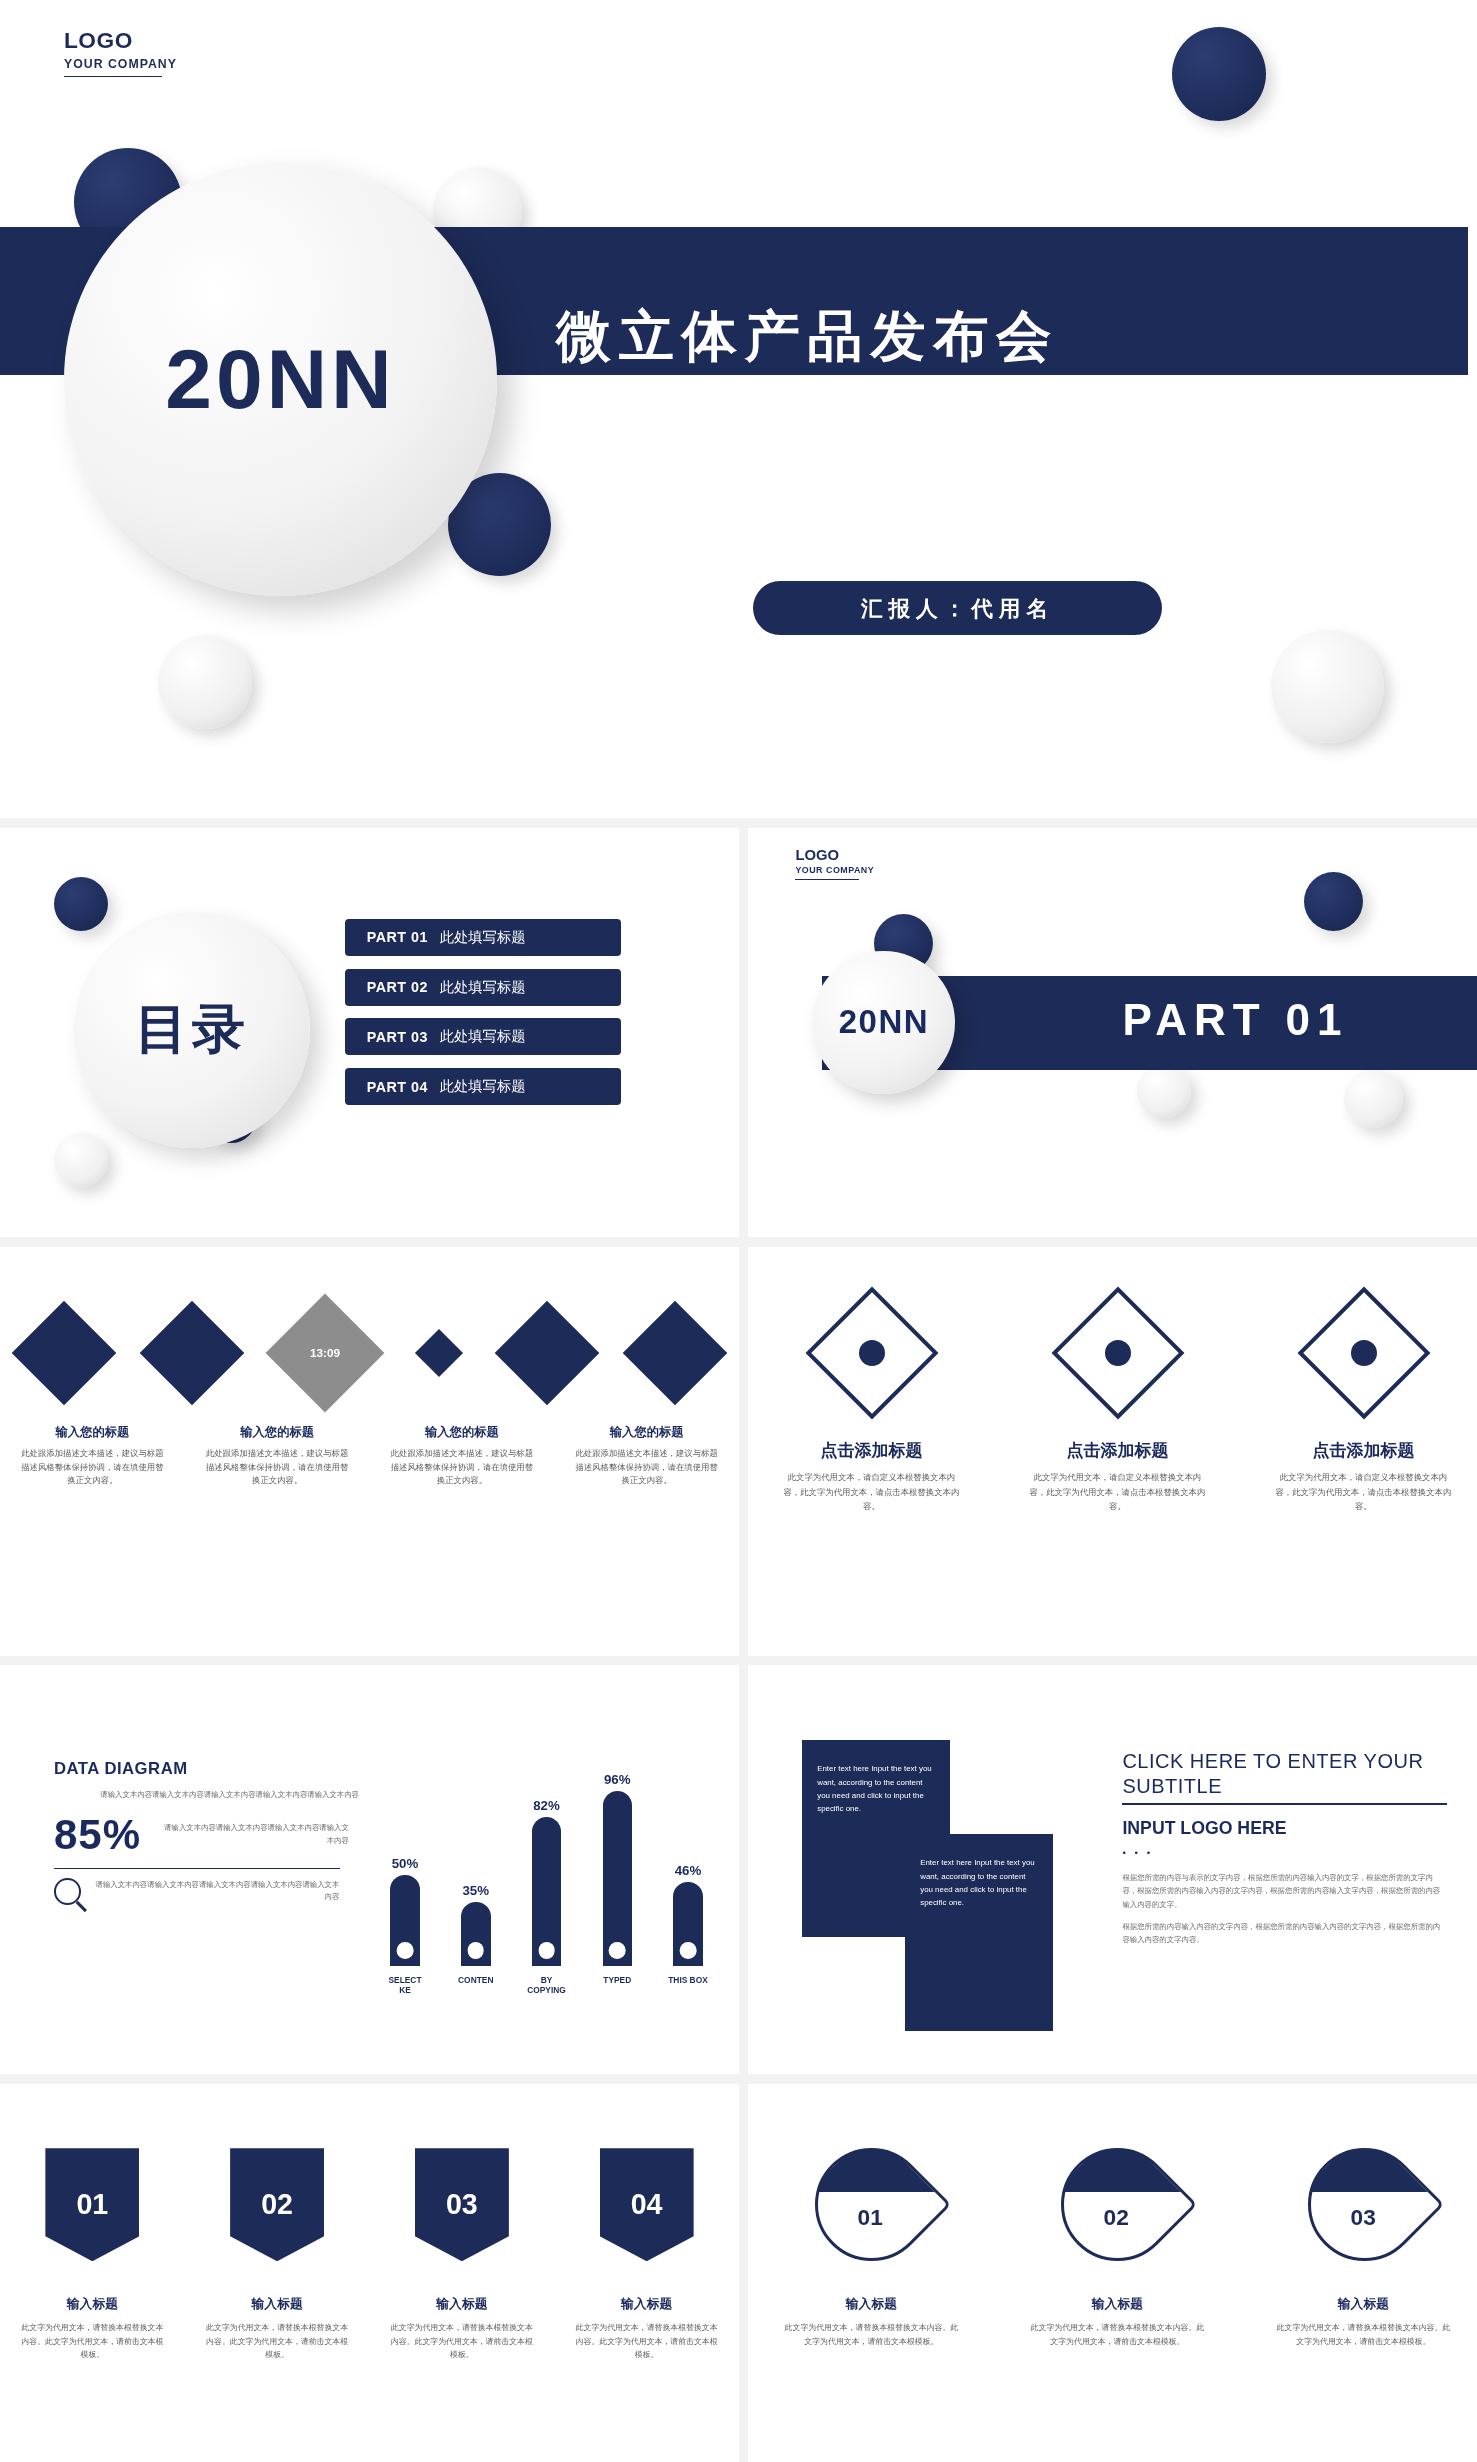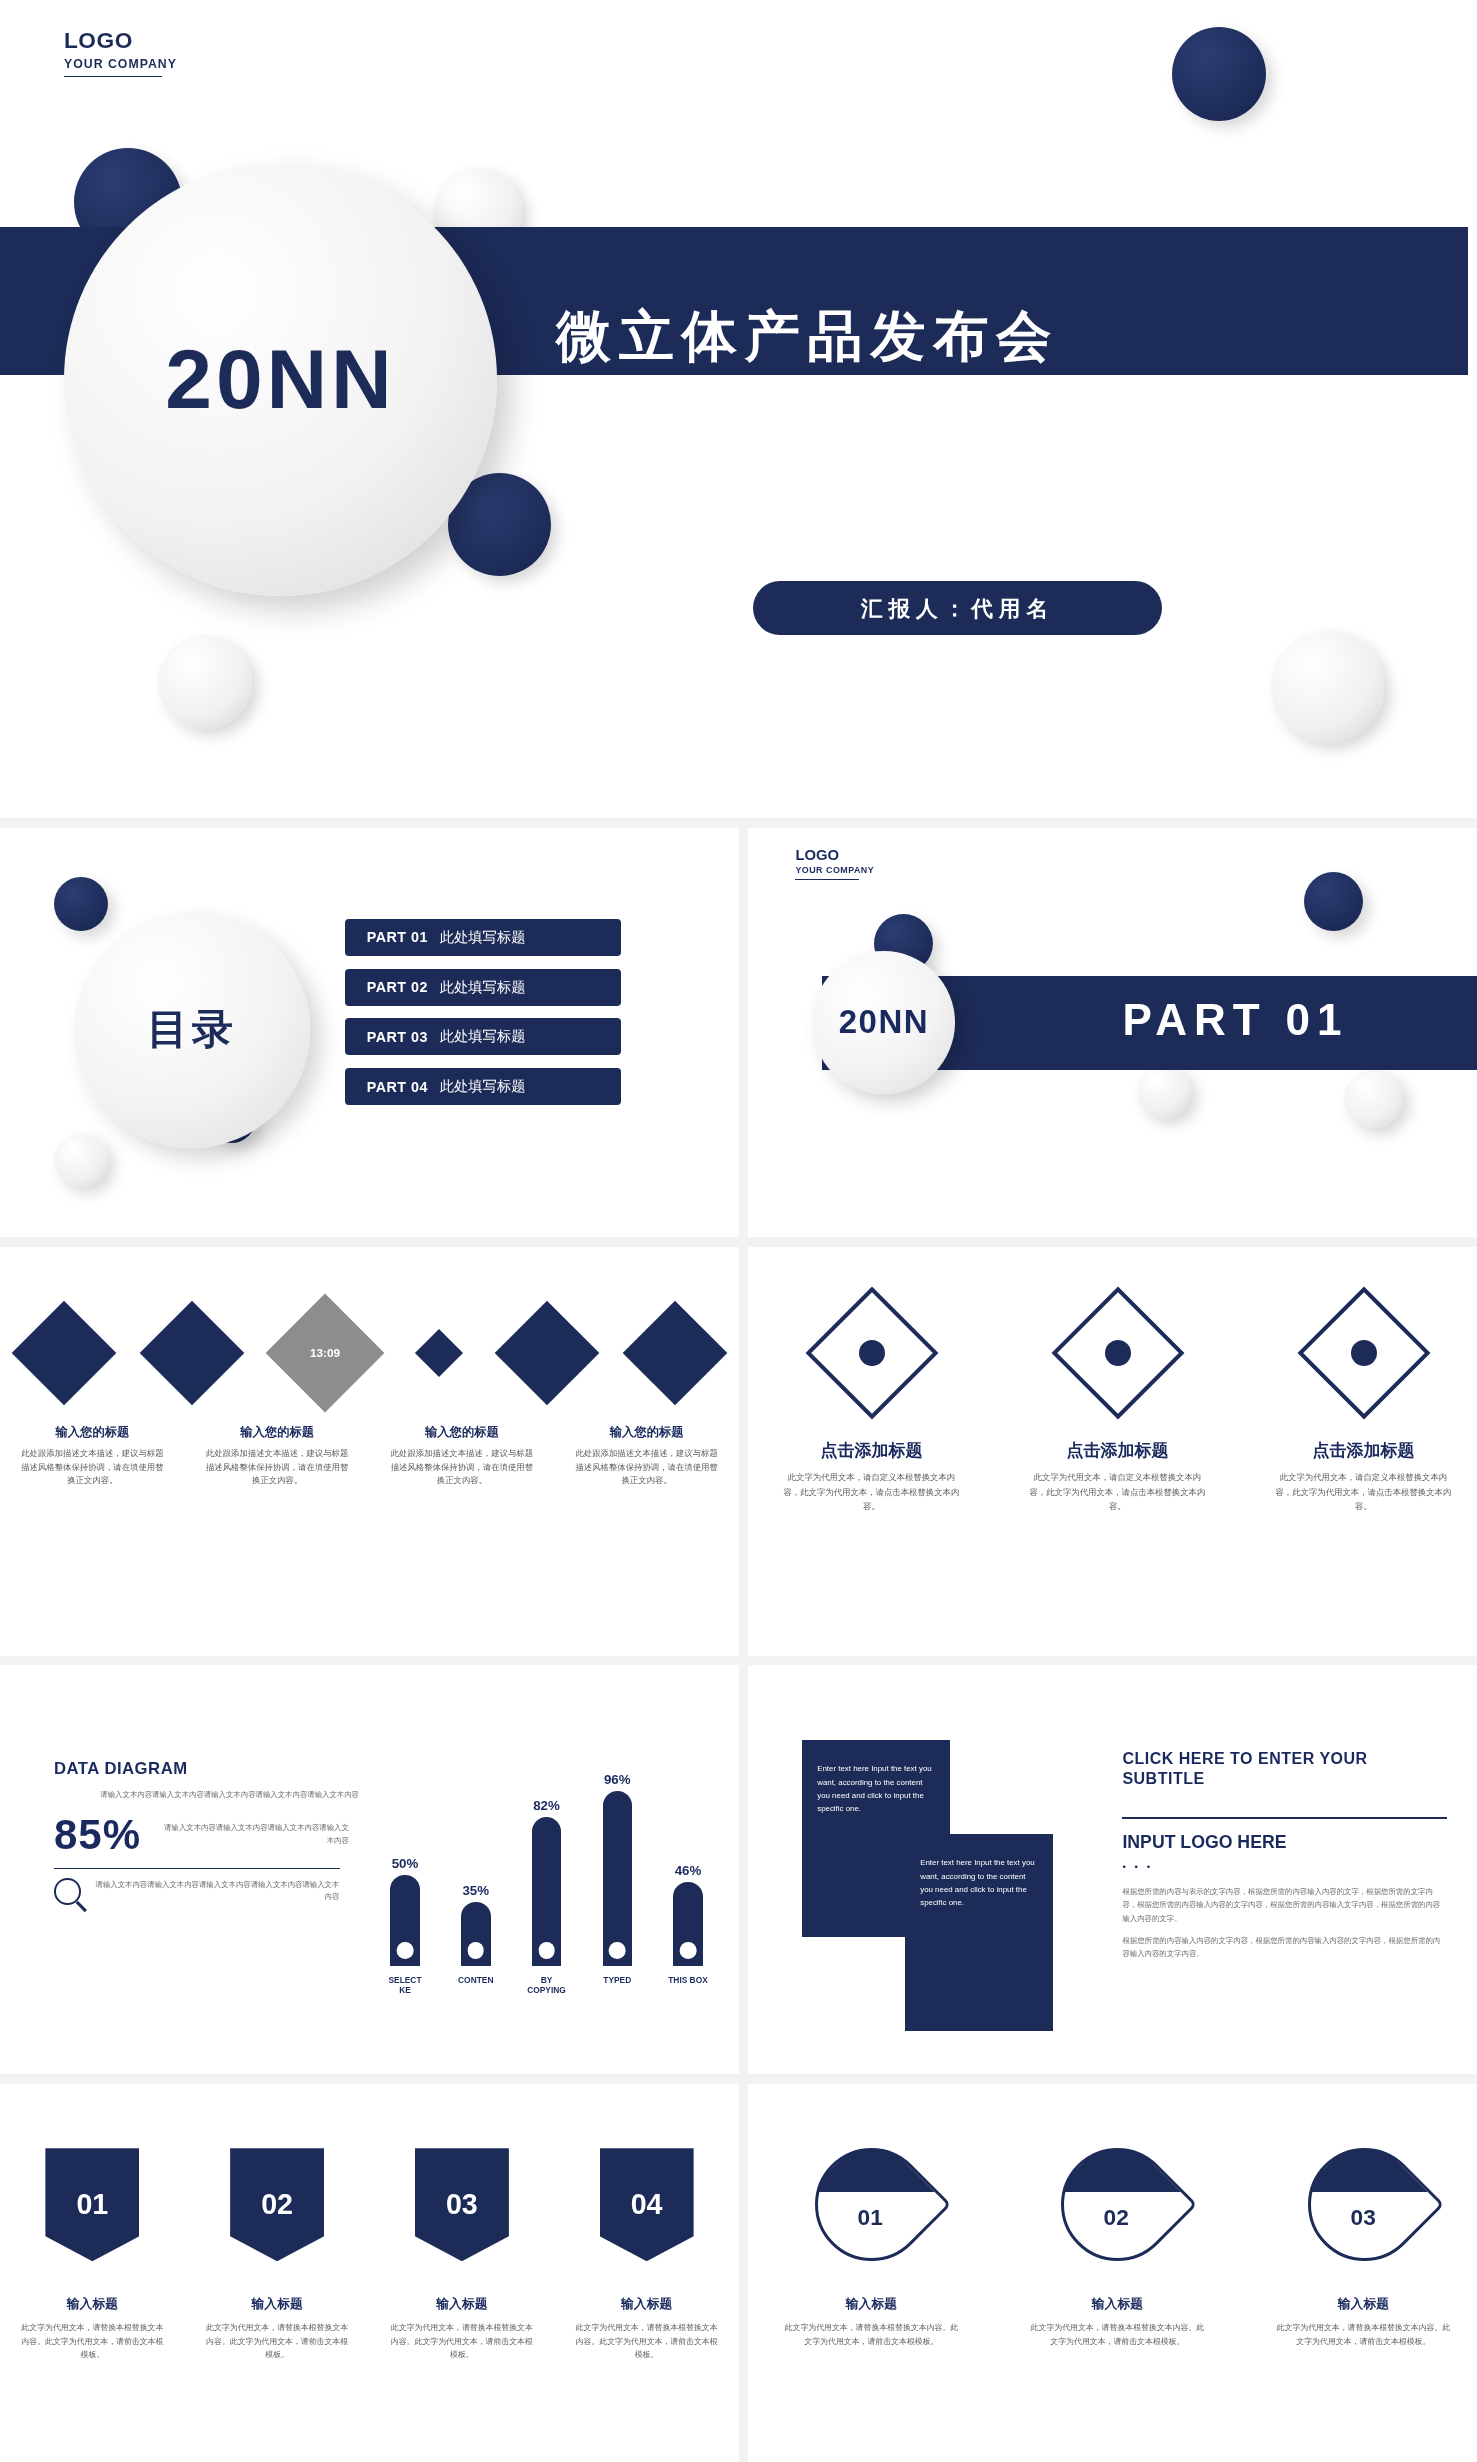--- a/index.html
+++ b/index.html
@@ -66,21 +66,21 @@
     display:flex; align-items:center; justify-content:center;
   }
 
   
   .cat-circle {
     position:absolute; left:74px; top:84px; width:236px; height:236px; border-radius:50%;
     background: radial-gradient(circle at 35% 30%, #ffffff 0%, #f3f3f3 55%, #dcdcdc 100%);
     box-shadow: 10.8px 10.8px 21.7px rgba(0,0,0,0.16);
     display:flex; align-items:center; justify-content:center;
   }
-  .cat-circle span { font-size:41px; font-weight:bold; letter-spacing:3.9px; color:#1d2b58; }
+  .cat-circle span { font-size:53px; font-weight:bold; letter-spacing:3.9px; color:#1d2b58; }
   .cat-list { position:absolute; left:345px; top:91px; }
   .cat-item {
     width:276px; height:37px; background:#1d2b58; color:#fff; border-radius:3.9px;
     margin-bottom:12.8px; display:flex; align-items:center; padding-left:21.7px; font-size:14.3px;
   }
   .cat-item b { font-weight:bold; letter-spacing:0.5px; margin-right:11.8px; }
 
   
   .mini-logo { position:absolute; left:47px; top:19.7px; }
   .mini-logo .m1 { font-size:14.8px; font-weight:bold; }
@@ -131,21 +131,21 @@
   .bar { width:29.5px; margin:0 auto; background:#1d2b58; border-radius:14.8px 14.8px 0 0; position:relative; }
   .bar::after { content:""; position:absolute; bottom:7.9px; left:50%; transform:translateX(-50%); width:16.7px; height:16.7px; background:#fff; border-radius:50%; }
   .bar-labels { display:flex; justify-content:space-between; margin-top:8.9px; }
   .bar-lab { width:42px; text-align:center; font-size:8.4px; font-weight:bold; }
 
   
   .cards { position:absolute; left:54px; top:75px; }
   .card-a { width:148px; height:197px; background:#1d2b58; color:#fff; padding:21.7px 14.8px; font-size:7.9px; line-height:1.7; }
   .card-b { width:148px; height:197px; background:#1d2b58; color:#fff; padding:21.7px 14.8px; font-size:7.9px; line-height:1.7; position:absolute; left:103px; top:94px; }
   .rt { position:absolute; left:374px; top:84px; width:325px; }
-  .rt h2 { font-size:16px; line-height:1.25; font-weight:bold; margin:0 0 28px; letter-spacing:0.5px; }
+  .rt h2 { font-size:20px; line-height:1.25; font-weight:normal; margin:0 0 4px; letter-spacing:0.5px; }
   .rt .hr { height:2px; background:#1d2b58; width:325px; margin-bottom:11.8px; }
   .rt h3 { font-size:17.7px; font-weight:bold; line-height:1.3; margin:0 0 6.9px; }
   .rt .dots { letter-spacing:3px; color:#1d2b58; font-size:9.8px; margin-bottom:12.8px; }
   .rt p { font-size:7.4px; color:#6a6a6a; line-height:1.8; margin:0 0 8.9px; }
 
   
   .arrows { position:absolute; top:64px; left:0; width:739px; display:flex; justify-content:space-around; }
   .arrow {
     width:94px; height:113px; background:#1d2b58; color:#fff;
     clip-path: polygon(0 0, 100% 0, 100% 78%, 50% 100%, 0 78%);

